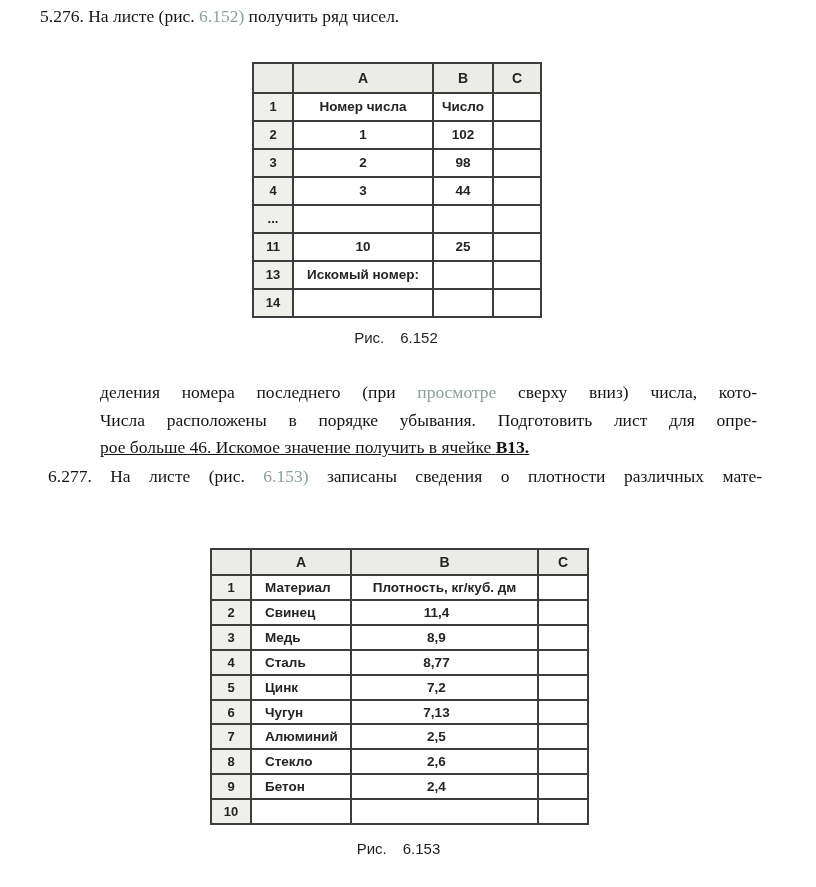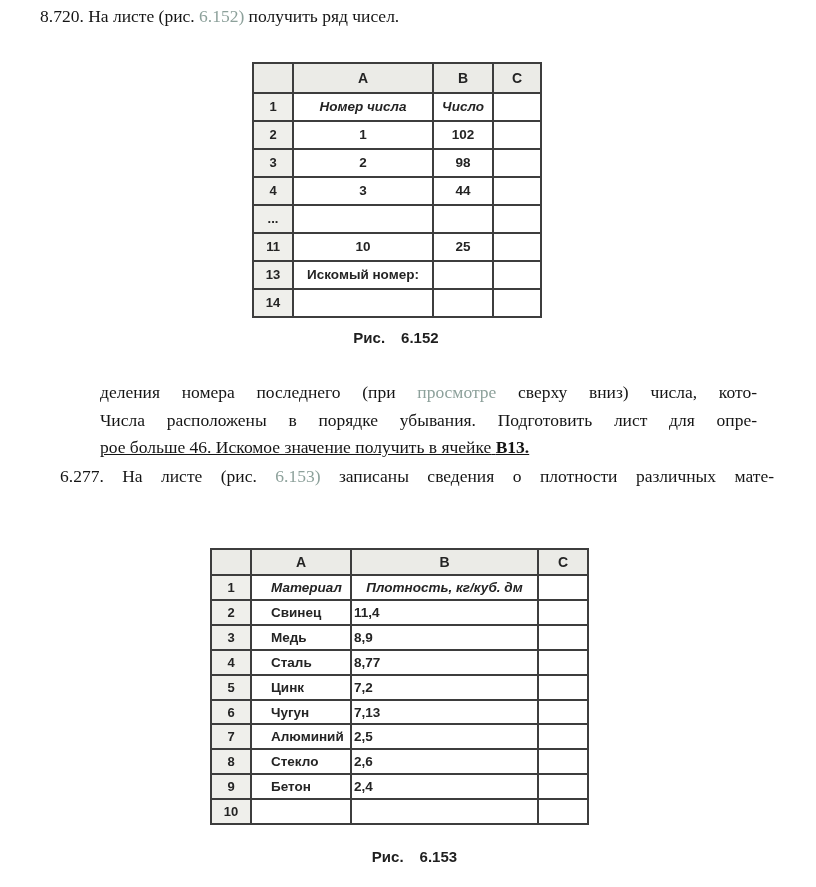--- a/index.html
+++ b/index.html
@@ -22,36 +22,36 @@
     border-collapse:collapse;table-layout:fixed;
     font-family:"Liberation Sans", sans-serif;
     font-size:13.5px;color:#242424;font-weight:600;
   }
   table.sheet td{
     border:2px solid #3d3d3d;padding:0 2px;text-align:center;
     vertical-align:middle;overflow:hidden;white-space:nowrap;
   }
   table.sheet td.hdr{background:#ebebe7;font-weight:bold;font-size:14px;}
   table.sheet td.rowhdr{background:#efefeb;font-weight:bold;font-size:13px;}
-  table.sheet td.ital{font-style:italic;}
-  table.sheet td.alignl{text-align:left;padding-left:19px;}
-  table.sheet td.alignr{text-align:left;padding-right:18px;}
+  table.sheet td.ital{}
+  table.sheet td.alignl{text-align:left;padding-left:13px;}
+  table.sheet td.alignr{text-align:center;padding-right:18px;}
 
   .caption{
     position:absolute;text-align:center;
     font-family:"Liberation Sans", sans-serif;
-    font-weight:bold;font-size:15px;color:#1f1f1f;
+    font-weight:normal;font-size:15px;color:#1f1f1f;
   }
   .caption .caplabel{margin-right:16px;}
 </style>
 </head>
 <body>
 
 <div class="abs para" style="left:40px;top:3px;width:740px;">
-  <span>8.720.</span>
+  <span>5.276.</span>
   <span>На листе (рис.</span>
   <span class="refgray">6.152)</span>
   <span>получить ряд чисел.</span>
 </div>
 
 <table class="sheet abs" style="left:252px;top:62px;width:288px;height:256px;">
   <colgroup>
       <col style="width:40px">
       <col style="width:140px">
       <col style="width:60px">
@@ -125,21 +125,21 @@
     <span class="refgray">просмотре</span>
     <span>сверху вниз) числа, кото-</span>
   </div>
   <div class="jline">Числа расположены в порядке убывания. Подготовить лист для опре-</div>
   <div class="pline">
     <span>рое больше 46. Искомое значение получить в ячейке</span>
     <span class="bold">В13.</span>
   </div>
 </div>
 
-<div class="abs para" style="left:60px;top:463px;width:714px;">
+<div class="abs para" style="left:48px;top:463px;width:714px;">
   <div class="jline">
     <span>6.277.</span>
     <span>На листе (рис.</span>
     <span class="refgray">6.153)</span>
     <span>записаны сведения о плотности различных мате-</span>
   </div>
 </div>
 
 <table class="sheet abs" style="left:210px;top:548px;width:377px;height:277px;">
   <colgroup>
@@ -211,15 +211,15 @@
   </tr>
   <tr>
     <td class="rowhdr">10</td>
     <td class="alignl"></td>
     <td class="alignr"></td>
     <td></td>
   </tr>
 </tbody>
   </table>
 
-<div class="caption" style="left:226px;top:840px;width:377px;margin-top:8px;">
+<div class="caption" style="left:210px;top:840px;width:377px;">
   <span class="caplabel">Рис.</span><span>6.153</span>
 </div>
 
 </body></html>

